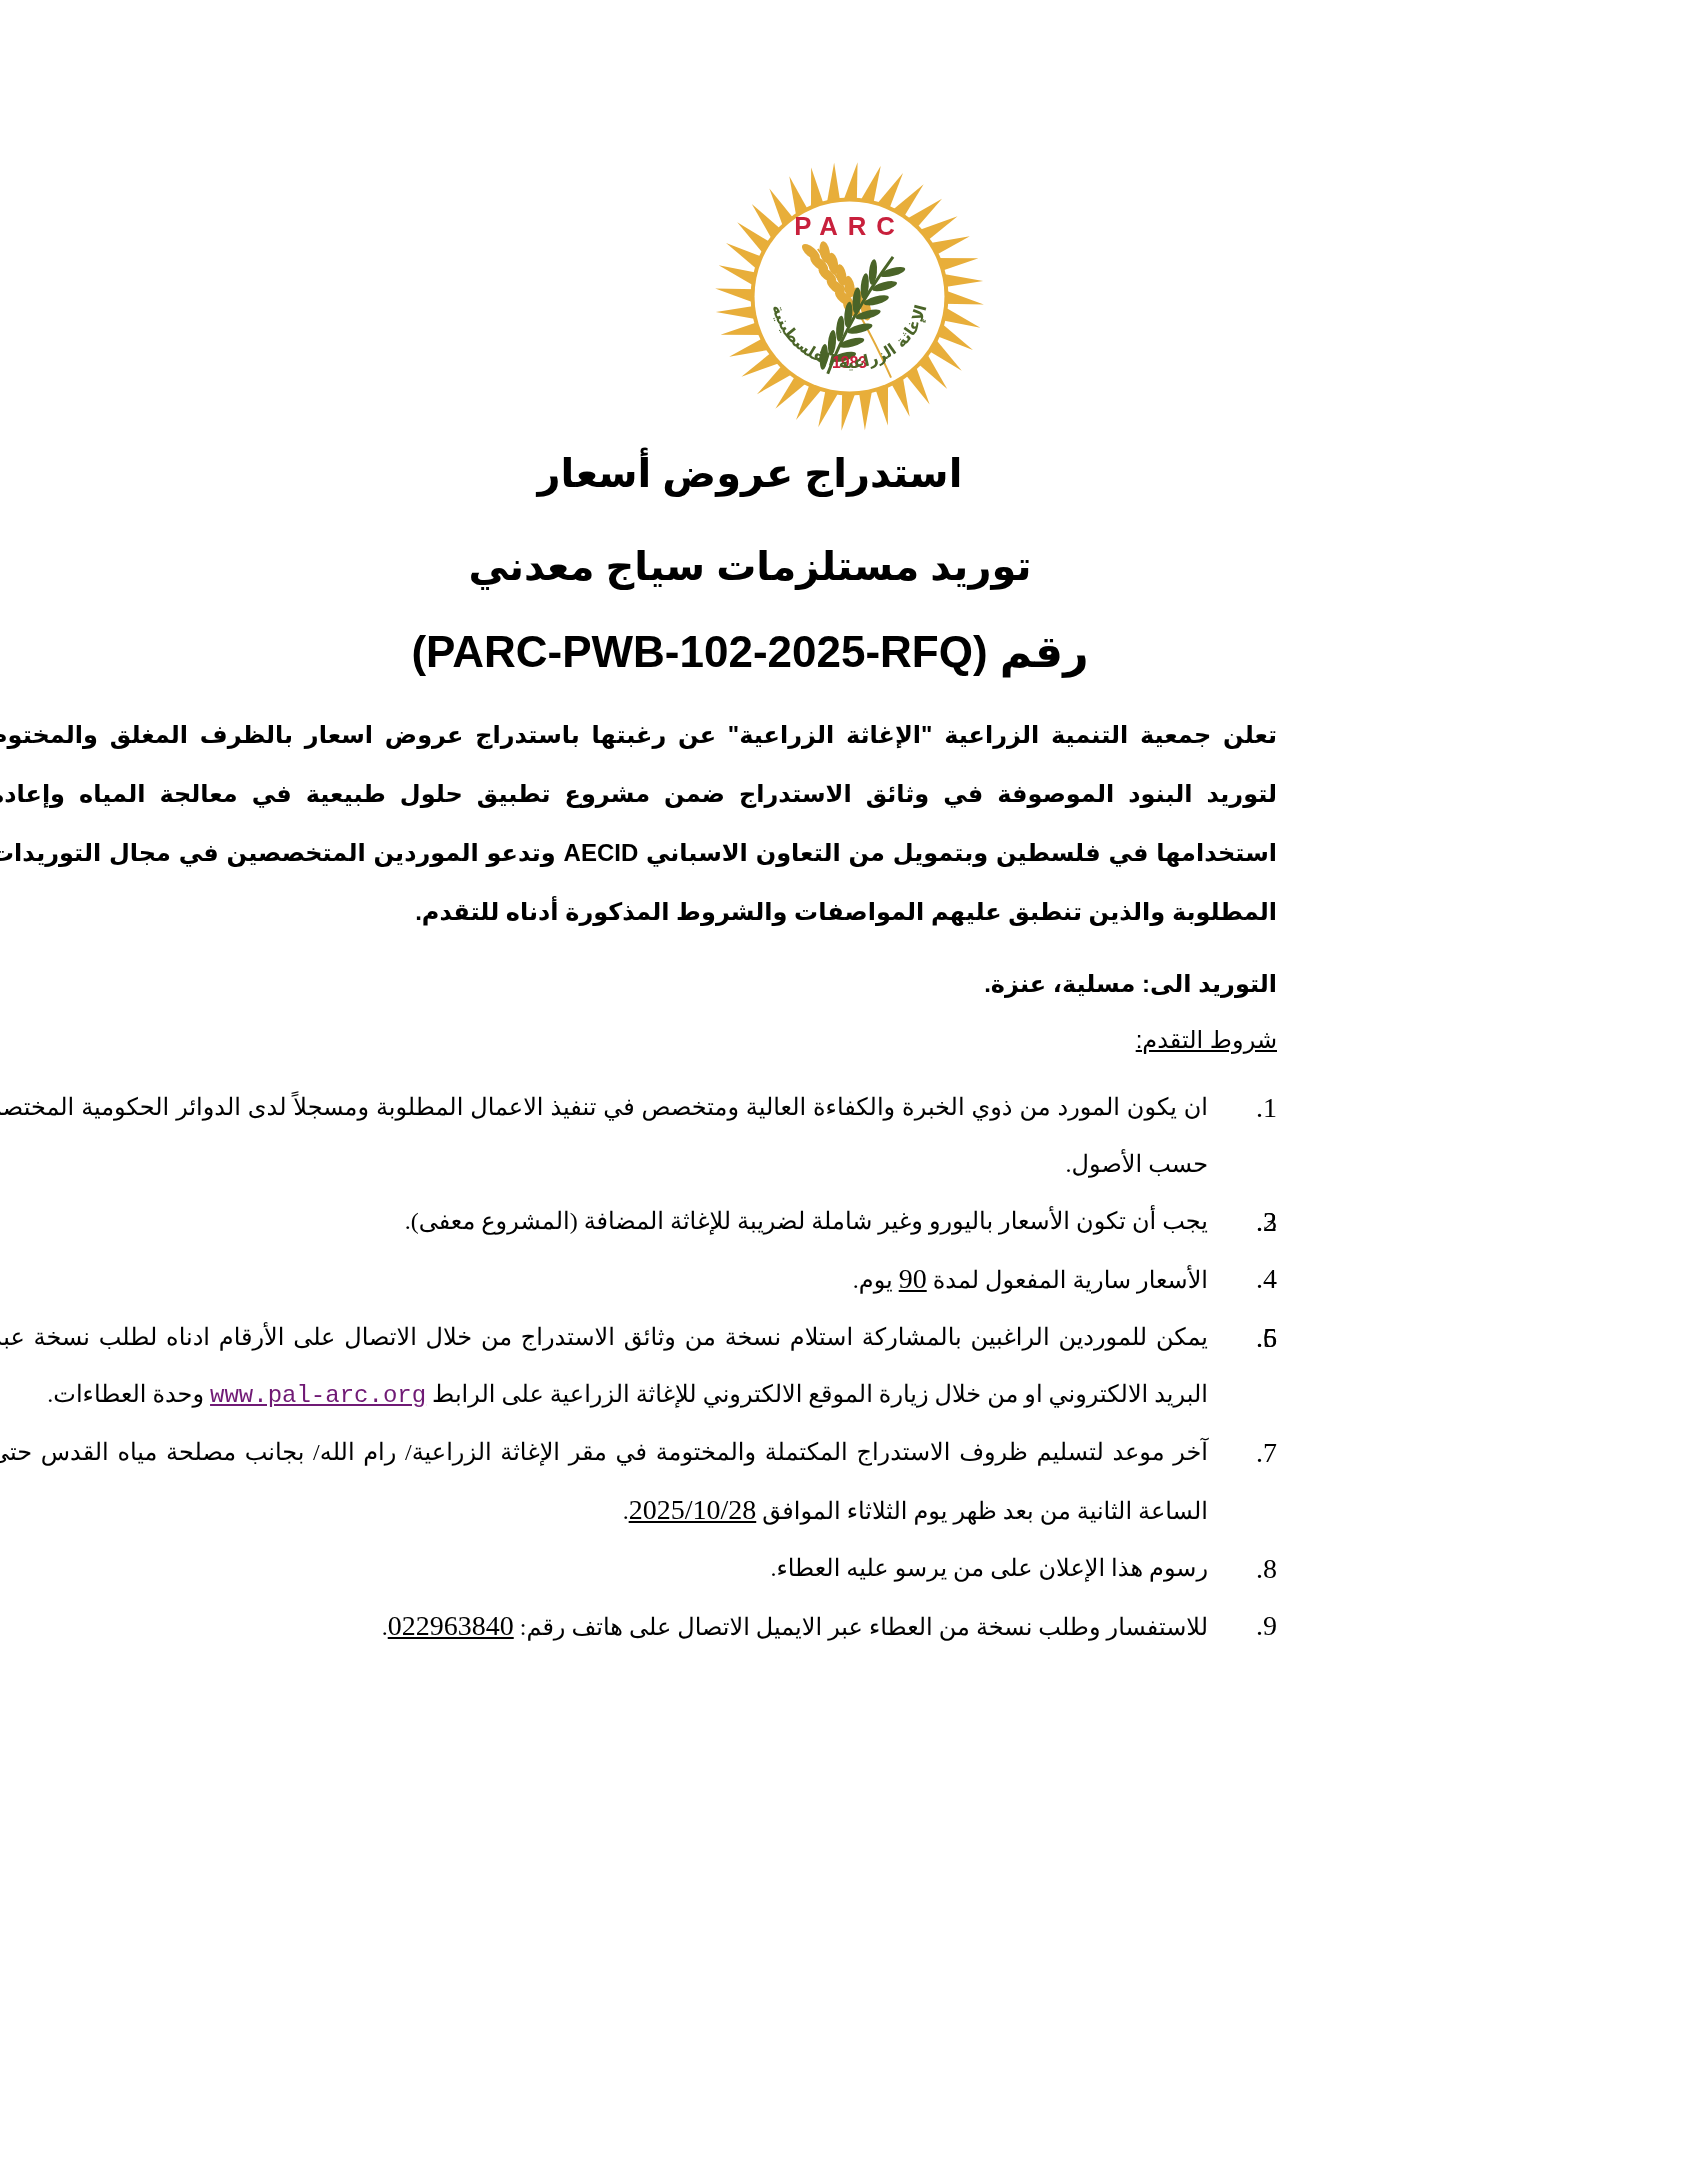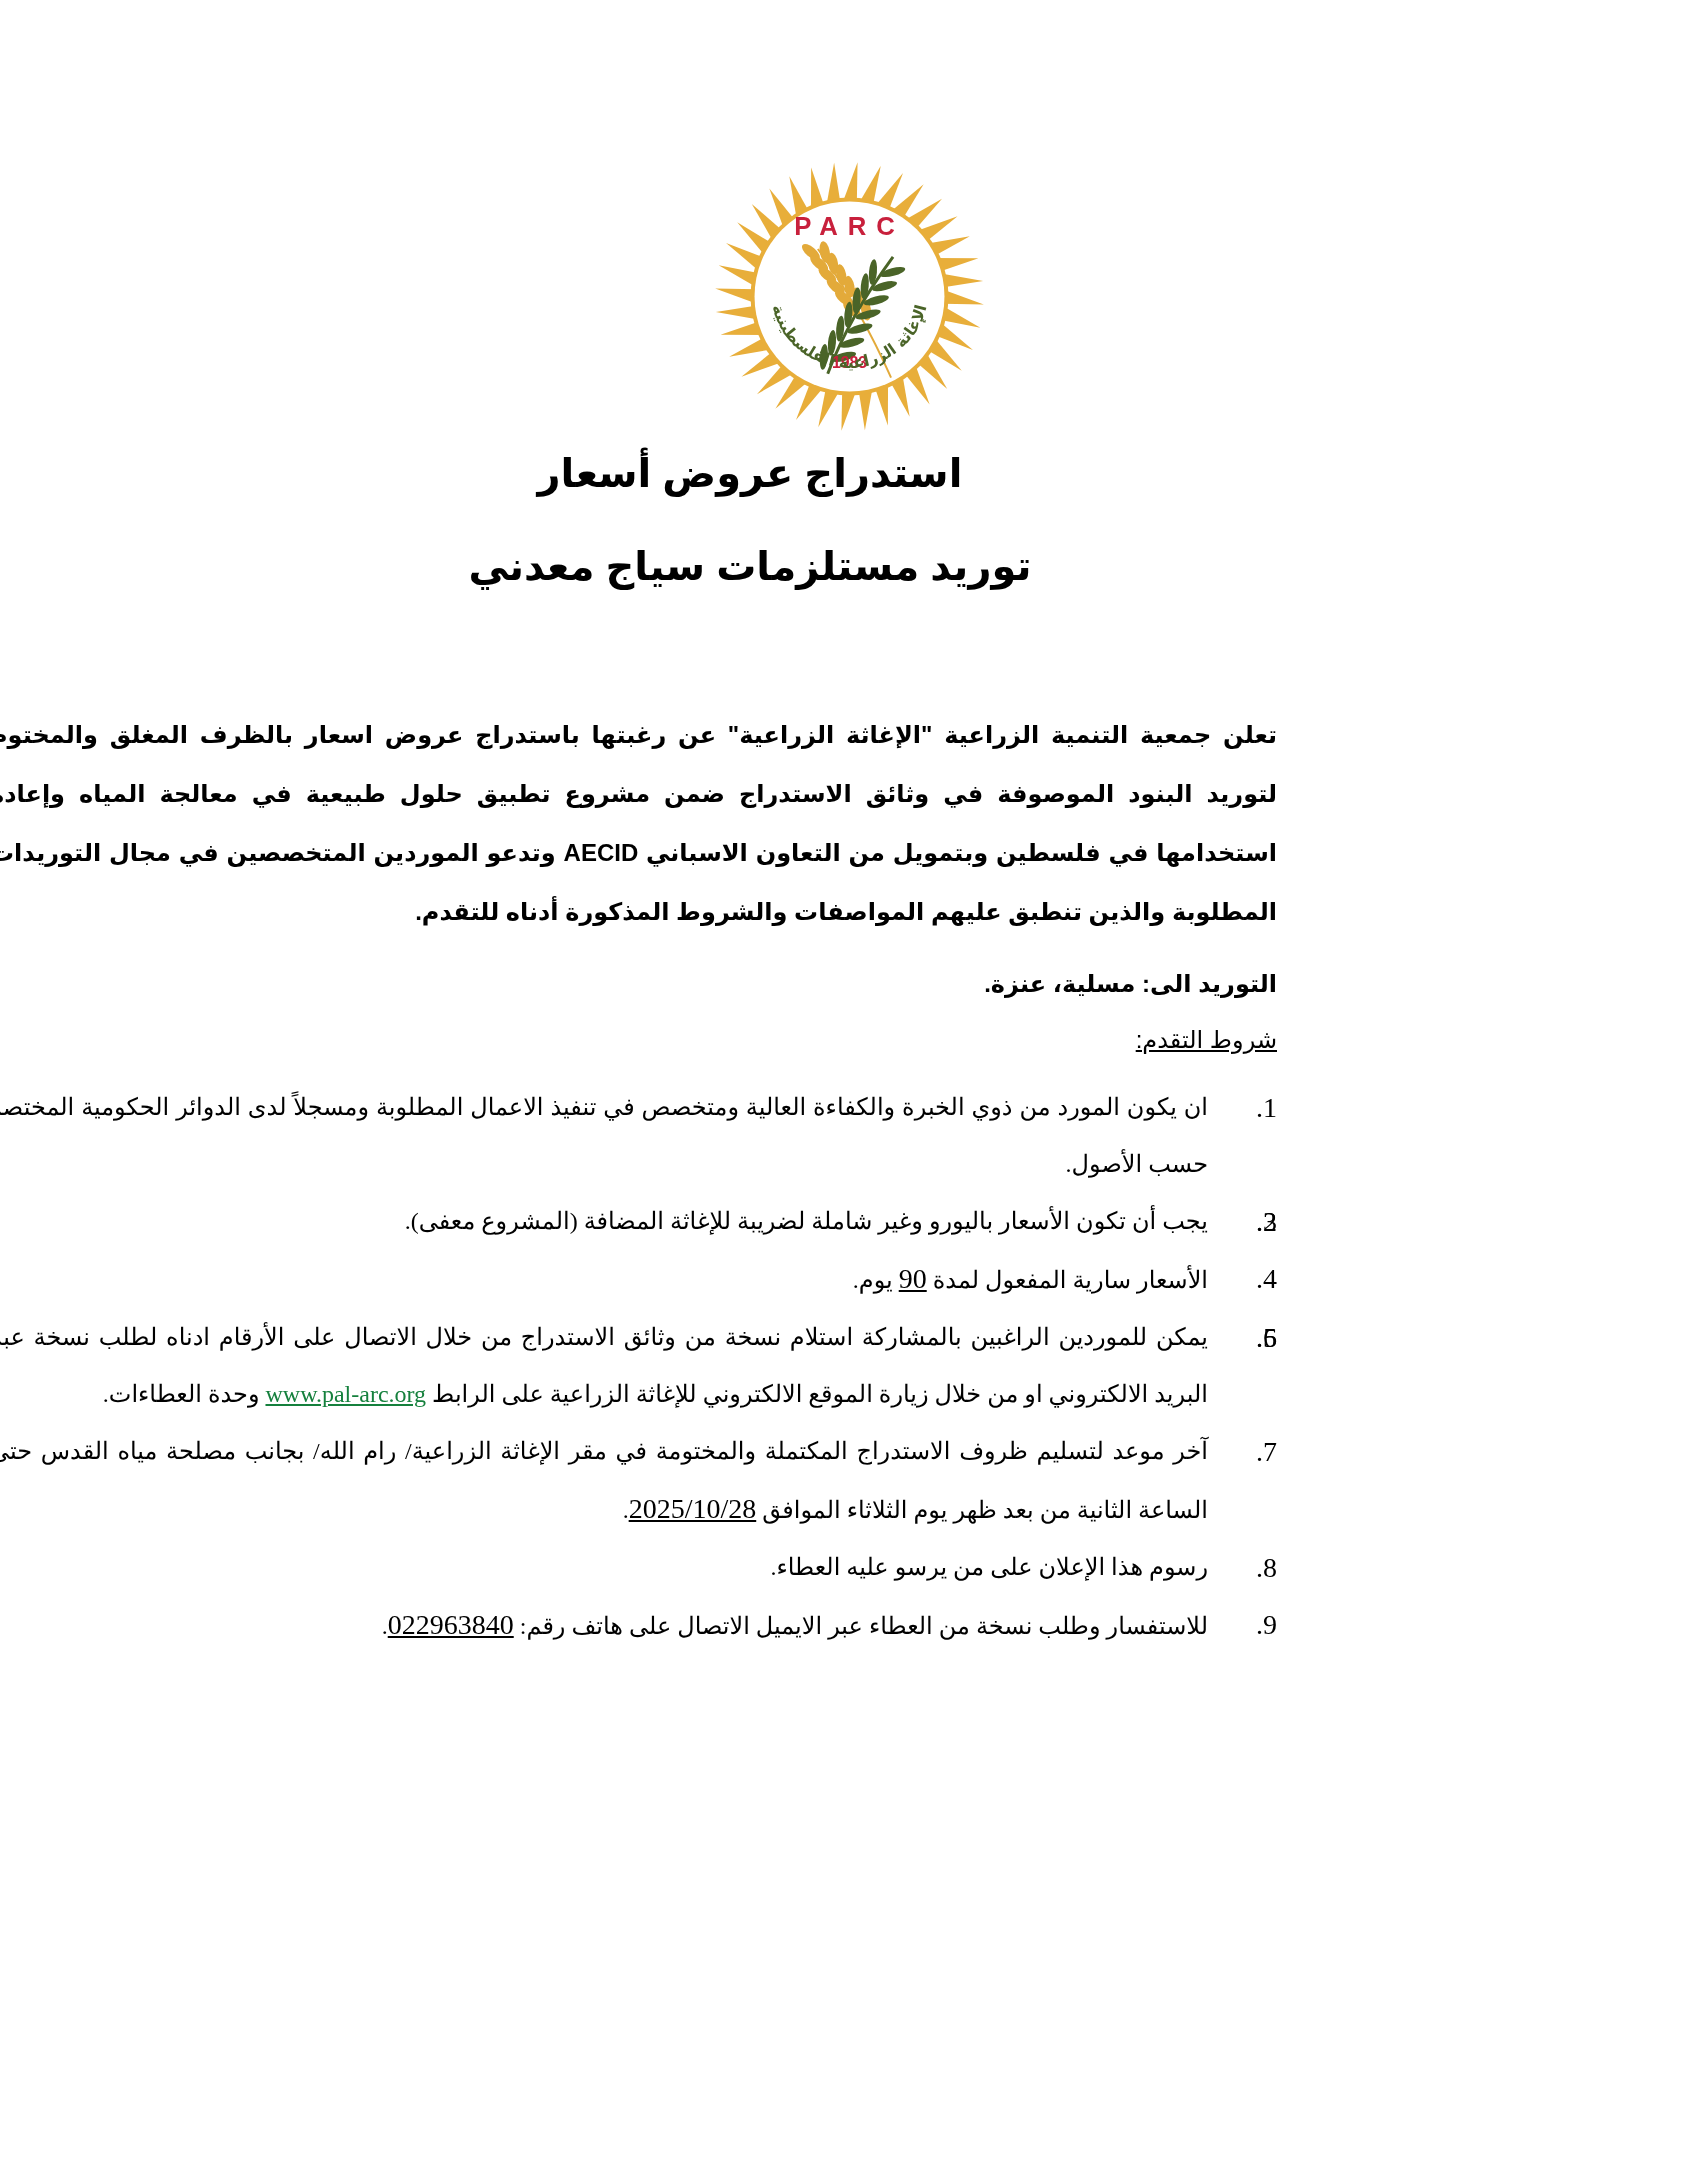--- a/index.html
+++ b/index.html
@@ -96,25 +96,25 @@
       position: absolute;
       right: 0;
       top: 0;
       width: 50px;
       text-align: right;
       direction: rtl;
       font-family: "Liberation Serif", "DejaVu Serif", serif;
       font-size: 28px;
     }
     .conditions .link {
-      color: #15803d;
+      color: #701a75;
       text-decoration: underline;
       direction: ltr;
       unicode-bidi: embed;
-      font-family: Liberation Serif, serif;
+      font-family: Liberation Mono, monospace;
     }
     .num-inline {
       font-family: "Liberation Serif", serif;
       font-size: 28px;
       text-decoration: underline;
     }
   </style>
 </head>
 <body>
 
@@ -206,20 +206,24 @@
         <path id="logo-arc" d="M62 150 A80 80 0 0 0 218 150"></path>
       </defs>
       <text font-family="DejaVu Sans, sans-serif" font-weight="bold" font-size="16" fill="#4a6428" direction="rtl">
         <textPath href="#logo-arc" startOffset="50%" text-anchor="middle">الإغاثة الزراعية الفلسطينية</textPath>
       </text>
     </svg>
   </div>
 
   <div class="title title-1">استدراج عروض أسعار</div>
   <div class="title title-2">توريد مستلزمات سياج معدني</div>
+  <div class="title title-3">
+    <span>رقم</span>
+    <span class="ref">(PARC-PWB-102-2025-RFQ)</span>
+  </div>
 
   <div class="intro">
     <span>تعلن جمعية التنمية الزراعية "الإغاثة الزراعية" عن رغبتها باستدراج عروض اسعار بالظرف المغلق والمختوم لتوريد البنود الموصوفة في وثائق الاستدراج ضمن مشروع تطبيق حلول طبيعية في معالجة المياه وإعادة استخدامها في فلسطين وبتمويل من التعاون الاسباني</span>
     <span>AECID</span>
     <span>وتدعو الموردين المتخصصين في مجال التوريدات المطلوبة والذين تنطبق عليهم المواصفات والشروط المذكورة أدناه للتقدم.</span>
   </div>
 
   <div class="delivery">التوريد الى: مسلية، عنزة.</div>
 
   <div class="conditions-heading">شروط التقدم:</div>

